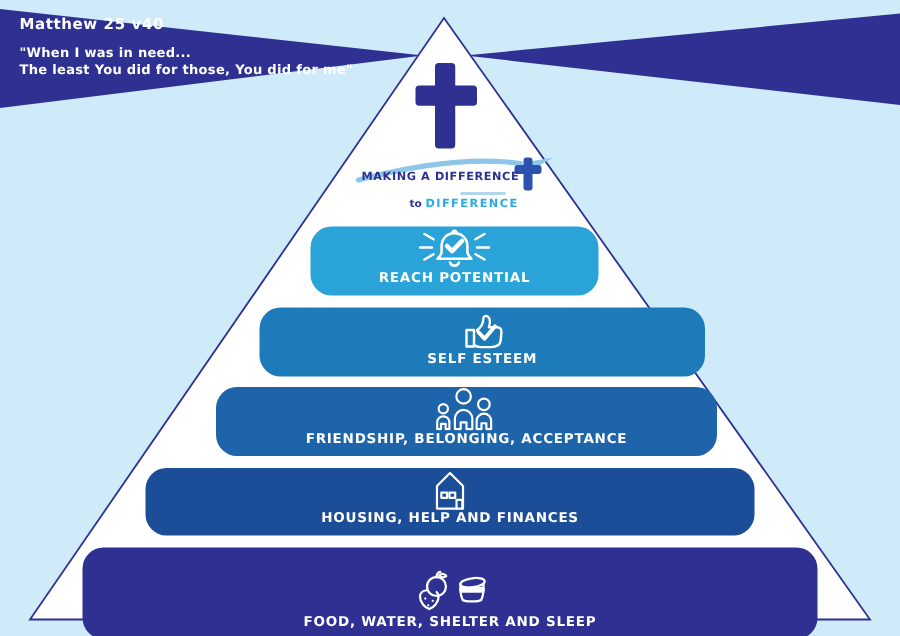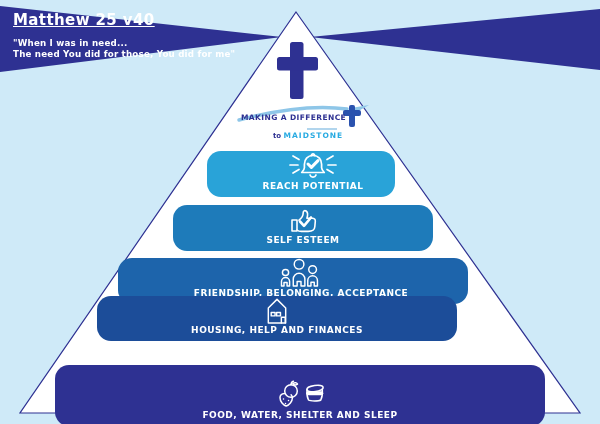--- a/index.html
+++ b/index.html
@@ -10,21 +10,21 @@
     font-family:"DejaVu Sans","Liberation Sans",sans-serif;
     background:#cfeaf8;
   }
   .backdrop{position:absolute;left:0;top:0;z-index:1;}
 
   
   .banner{
     position:absolute;left:13px;top:11px;z-index:3;
     color:#ffffff;
   }
-  .banner .ref{font-size:15px;font-weight:bold;letter-spacing:.4px;text-decoration:underline;}
+  .banner .ref{font-size:10px;font-weight:bold;letter-spacing:.4px;}
   .banner .quote{margin-top:9px;font-size:8.7px;font-weight:bold;line-height:11px;letter-spacing:.2px;}
 
   
   .logo{position:absolute;left:235px;top:100px;width:140px;height:42px;z-index:4;}
   .logo .swoosh{position:absolute;left:0;top:0;}
   .logo .title{
     position:absolute;left:6px;top:13px;
     font-size:7.5px;font-weight:bold;letter-spacing:.4px;color:#2e3192;white-space:nowrap;text-align:right;
   }
   .logo .sub{position:absolute;left:6px;top:23px;white-space:nowrap;}
@@ -39,24 +39,24 @@
     position:absolute;z-index:3;
     border-radius:14px;
     display:flex;flex-direction:column;align-items:center;justify-content:flex-end;
     color:#ffffff;
   }
   .level .lbl{
     font-size:9px;font-weight:bold;letter-spacing:.5px;white-space:nowrap;
     margin-bottom:6px;margin-top:1px;
   }
   .level svg{display:block;}
-  .lv1{left:207px;top:151px;width:164px;height:46px;padding-left:24px;}
-  .lv2{left:173px;top:205px;width:260px;height:46px;}
-  .lv3{left:118px;top:258px;width:334px;height:46px;padding-left:16px;}
-  .lv4{left:97px; top:296px;width:360px;height:45px;}
+  .lv1{left:207px;top:151px;width:192px;height:46px;}
+  .lv2{left:173px;top:205px;width:297px;height:46px;}
+  .lv3{left:144px;top:258px;width:334px;height:46px;}
+  .lv4{left:97px; top:312px;width:406px;height:45px;}
   .lv5{left:55px; top:365px;width:490px;height:61px;}
 </style>
 </head>
 <body>
 
 <div class="stage" style="background: rgb(207, 234, 248);">
 
   <svg class="backdrop" width="600" height="424" viewBox="0 0 600 424">
     <polygon points="0,6 282,37 0,72" style="fill: rgb(46, 49, 146);"></polygon>
     <polygon points="600,9 310,37 600,70" style="fill: rgb(46, 49, 146);"></polygon>
@@ -64,33 +64,33 @@
     <g>
       <rect x="290" y="42" width="13.5" height="57" rx="2.5" style="fill: rgb(46, 49, 146);"></rect>
       <rect x="277" y="57" width="41" height="13.5" rx="2.5" style="fill: rgb(46, 49, 146);"></rect>
     </g>
   </svg>
 
   <div class="banner">
     <div class="ref">Matthew 25 v40</div>
     <div class="quote">
       <div>"When I was in need...</div>
-      <div>The need You did for those, You did for me"</div>
+      <div>The least You did for those, You did for me"</div>
     </div>
   </div>
 
   <div class="logo">
     <svg class="swoosh" width="140" height="42" viewBox="0 0 140 42">
       <path d="M4,20 Q68,3 112,9" fill="none" stroke-width="3.4" stroke-linecap="round" style="stroke: rgb(142, 198, 232);"></path>
       <path d="M116,8 L134,5 L118,14 Z" style="fill: rgb(142, 198, 232);"></path>
     </svg>
     <div class="minicross-v" style="background: rgb(42, 82, 174);"></div>
     <div class="minicross-h" style="background: rgb(42, 82, 174);"></div>
     <div class="title">MAKING A DIFFERENCE</div>
-    <div class="sub"><span class="to">to </span><span class="place">MAIDSTONE</span></div>
+    <div class="sub"><span class="to">to </span><span class="place">DIFFERENCE</span></div>
     <div class="smallprint"></div>
   </div>
 
   <div class="level lv1" style="background: rgb(41, 163, 216);">
     <svg width="64" height="28" viewBox="0 0 64 28" fill="none" stroke="#ffffff" stroke-width="1.7" stroke-linecap="round" stroke-linejoin="round">
       <path d="M12,4 L18,7.5 M9,13 L17,13 M12,21 L18,17.5"></path>
       <path d="M52,4 L46,7.5 M55,13 L47,13 M52,21 L46,17.5"></path>
       <path d="M32,3.5 c-5.6,0 -8.6,4.2 -8.6,8.7 v3.6 c0,2 -1.6,3.6 -2.7,4.7 h22.6 c-1.1,-1.1 -2.7,-2.7 -2.7,-4.7 v-3.6 c0,-4.5 -3,-8.7 -8.6,-8.7 z"></path>
       <path d="M30.4,3.5 a1.6,1.6 0 0 1 3.2,0"></path>
       <path d="M29,23 a3.2,3.2 0 0 0 6,0"></path>

